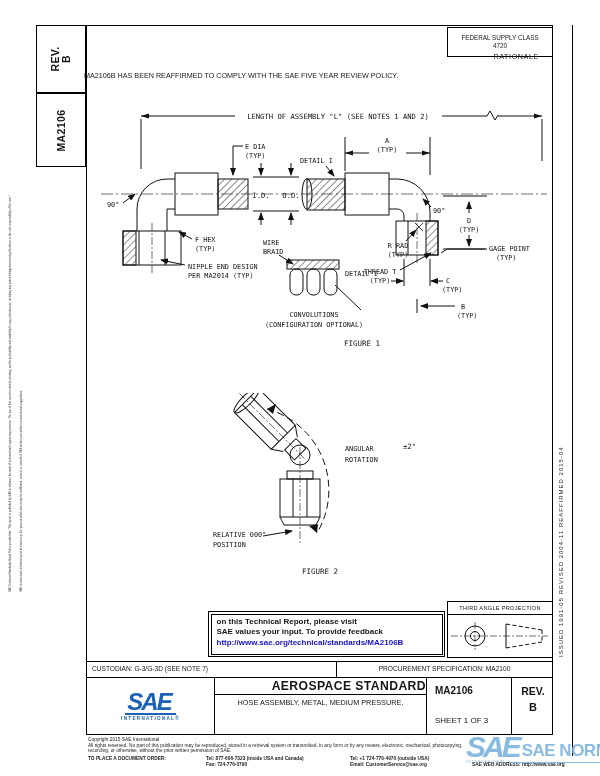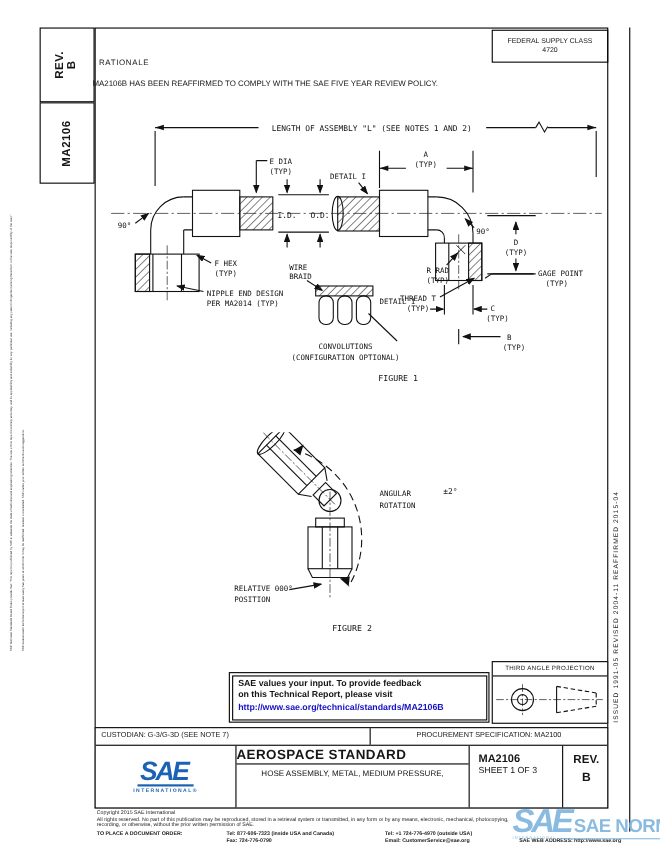--- a/index.html
+++ b/index.html
@@ -16,21 +16,21 @@
 
 .side-box{position:absolute;left:36px;width:50px;border:1.5px solid #000;background:#fff;
   display:flex;align-items:center;justify-content:center}
 .side-box .rot{transform:rotate(-90deg);font-weight:bold;font-size:10.5px;text-align:center;
   letter-spacing:.4px;line-height:11px;white-space:nowrap}
 .main-frame{position:absolute;left:86px;top:25px;width:467px;height:710px;border:1.5px solid #000}
 .edge-line{position:absolute;left:572px;top:25px;width:0;height:731px;border-left:1px solid #000}
 .fsc-box{position:absolute;left:447px;top:27px;width:106px;height:30px;border:1px solid #000;
   display:flex;flex-direction:column;align-items:center;justify-content:center;
   font-size:6.3px;line-height:8px;text-align:center}
-.rationale-title{position:absolute;left:90px;top:52px;width:467px;text-align:left;
+.rationale-title{position:absolute;left:72px;top:52px;width:467px;text-align:right;
   font-size:7.2px;letter-spacing:.6px}
 .rationale-text{position:absolute;left:84px;top:71px;font-size:7.2px}
 .fig-caption{position:absolute;font-family:"DejaVu Sans Mono",monospace;font-size:7.5px}
 svg text{font-family:"DejaVu Sans Mono",monospace;font-size:6.8px;fill:#111;stroke:none}
 svg text.t7{font-size:7.2px}
 
 .fb{position:absolute;left:208px;top:611px;width:237px;height:46px;border:1px solid #000;
   padding:1.5px;background:#fff}
 .fb-inner{border:1.3px solid #000;height:100%;padding:2px 5px;font-size:8px;font-weight:bold;
   line-height:10.8px}
@@ -43,25 +43,25 @@
 .tbl{position:absolute;left:86px;top:661px;width:467px;height:74px;border:1.5px solid #000;background:#fff}
 .row1{position:absolute;left:0;top:0;right:0;height:16px;border-bottom:1.5px solid #000}
 .cust{position:absolute;left:0;top:0;width:250px;height:14.5px;border-right:1.5px solid #000;
   font-size:6.6px;line-height:14px;padding-left:5px}
 .proc{position:absolute;left:250px;right:0;top:0;height:14.5px;text-align:center;font-size:6.6px;line-height:14px}
 .row2{position:absolute;left:0;top:16px;right:0;bottom:0}
 .cell{position:absolute;top:0;height:100%}
 .logo-cell{left:0;width:128px;border-right:1.5px solid #000;display:flex;align-items:center;justify-content:center}
 .title-cell{left:128px;width:212px;border-right:1.5px solid #000}
 .ts-type{height:17px;border-bottom:1.5px solid #000;font-weight:bold;font-size:12.2px;
-  text-align:left;line-height:16px;letter-spacing:.4px}
+  text-align:right;line-height:16px;letter-spacing:.4px}
 .ts-title{font-size:7.3px;text-align:center;padding-top:3px;line-height:9.6px}
 .num-cell{left:340px;width:85px;border-right:1.5px solid #000;padding:7px 0 0 8px}
 .num-doc{font-weight:bold;font-size:10px}
-.num-sheet{font-size:8px;margin-top:0}
+.num-sheet{font-size:8px;margin-top:20px}
 .rev-cell{left:425px;right:0;width:42px;text-align:center;padding-top:7px}
 .rev-l{font-weight:bold;font-size:10.5px}
 .rev-v{font-weight:bold;font-size:11px;margin-top:4px}
 
 .sae-logo{text-align:center}
 .sae-word{display:inline-block;font-style:italic;font-weight:900;font-size:24px;line-height:21px;
   color:#1b62b5;letter-spacing:-2px;border-bottom:2.5px solid #1b62b5;padding:0 5px 1px 2px}
 .sae-sub{display:block;font-size:4.6px;font-weight:bold;color:#1b62b5;letter-spacing:1.3px;margin-top:1.5px}
 
 .footer{position:absolute;left:88px;top:737px;width:470px;font-size:4.8px;line-height:5.7px;color:#222}
@@ -281,22 +281,22 @@
       <text x="140" y="69">ROTATION</text>
       <text class="t7" x="198" y="56">±2°</text>
       <text x="8" y="144">RELATIVE 000°</text>
       <text x="8" y="154">POSITION</text>
     </g>
   </svg>
   <div class="fig-caption" style="left:255px;top:567px;width:130px;text-align:center">FIGURE 2</div>
 
   <div class="fb">
     <div class="fb-inner">
+      <div>on this Technical Report, please visit</div>
       <div>SAE values your input. To provide feedback</div>
-      <div>on this Technical Report, please visit</div>
       <div><a class="fb-link">http://www.sae.org/technical/standards/MA2106B</a></div>
     </div>
   </div>
 
   <div class="proj">
     <div class="proj-title">THIRD ANGLE PROJECTION</div>
     <svg width="104" height="42" viewBox="0 0 104 42">
       <g stroke="#111" fill="none" stroke-width="1">
         <line x1="3" y1="21" x2="100" y2="21" stroke-width="0.6" stroke-dasharray="7 2 2 2"></line>
         <circle cx="27" cy="21" r="10"></circle>

